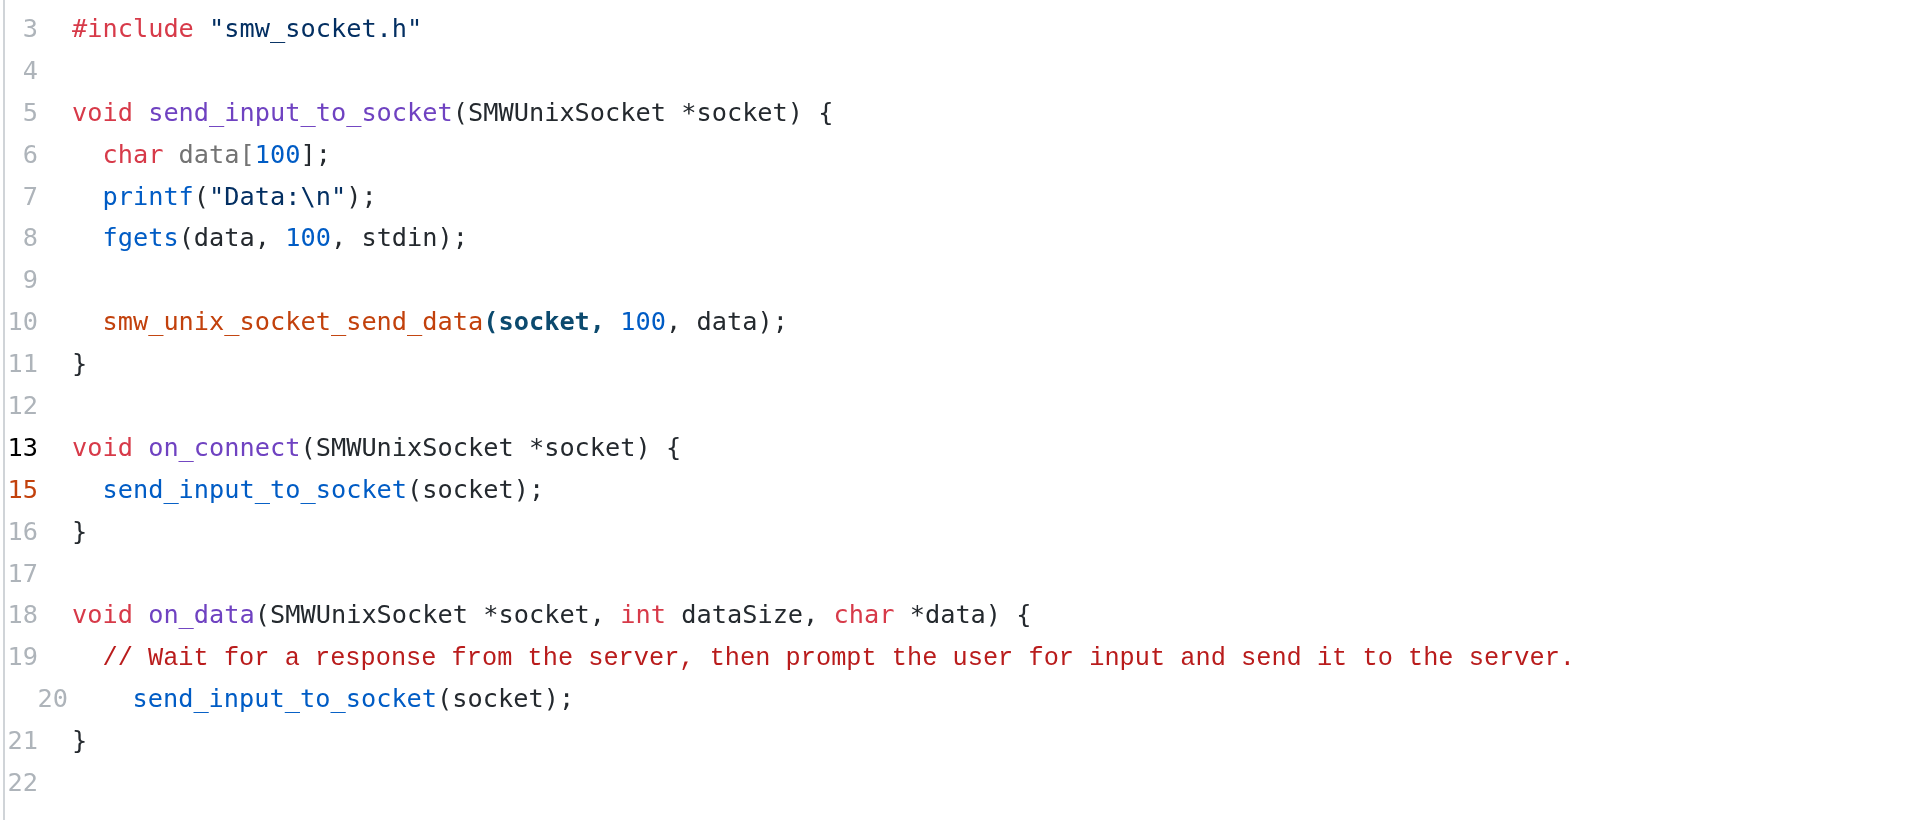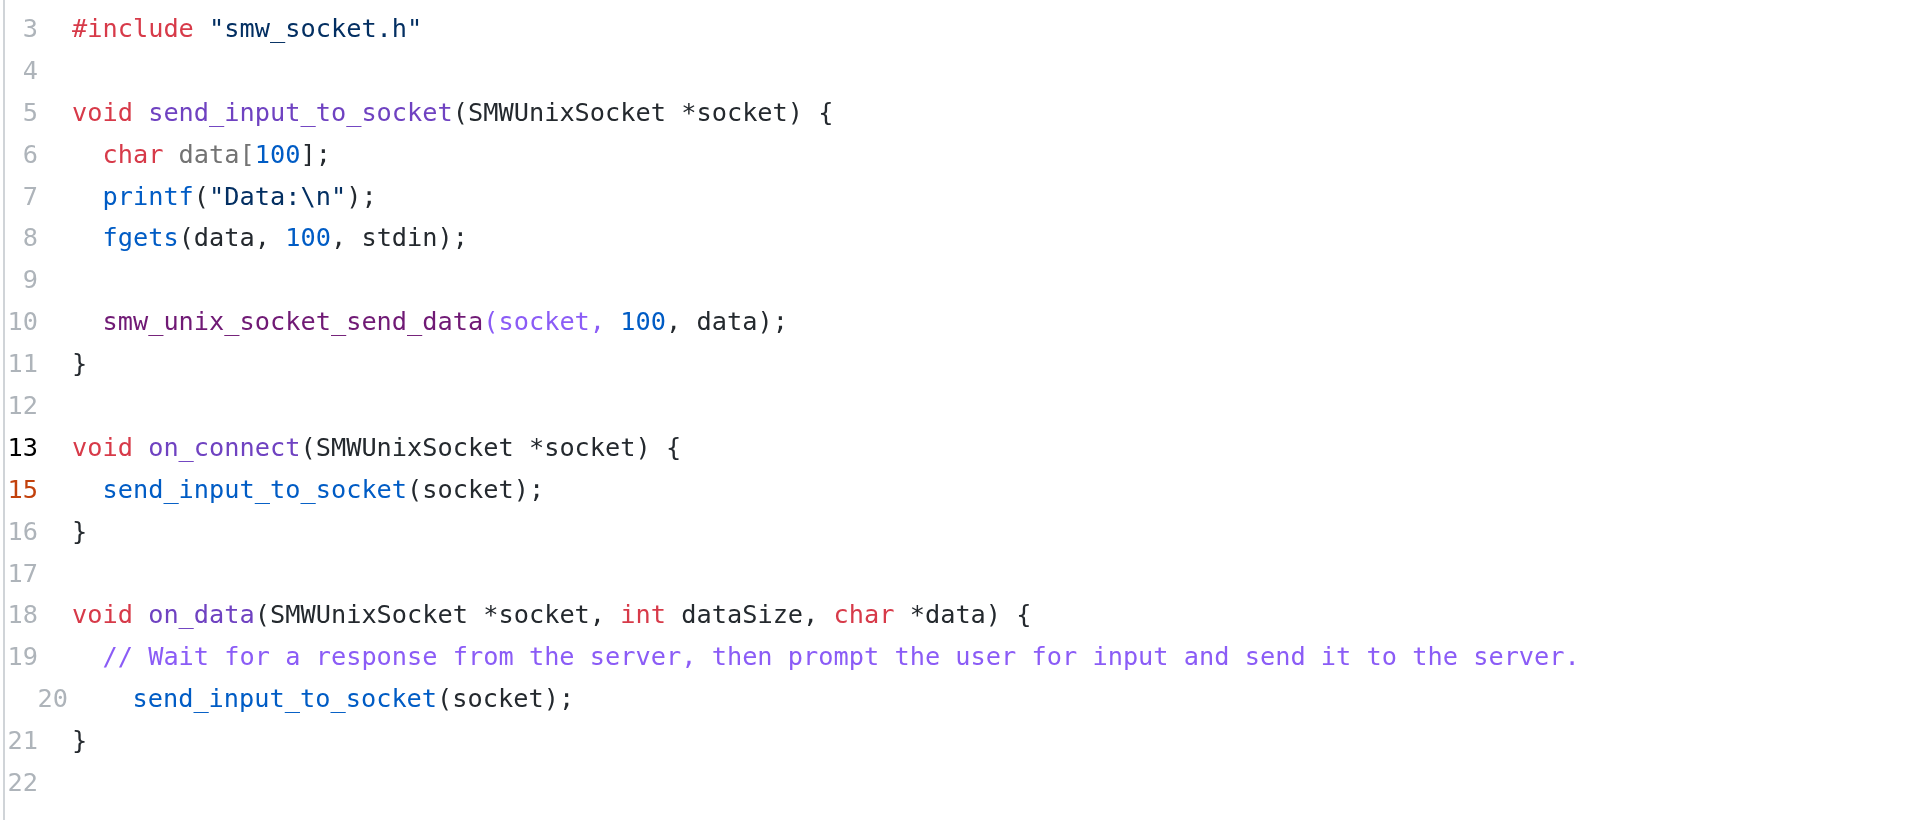--- a/index.html
+++ b/index.html
@@ -58,26 +58,26 @@
 <div class="viewer" style="background: rgb(255, 255, 255);">
   <div class="left-rule" style="background: rgb(208, 212, 216);"></div>
   <div class="lines">
       <div class="line"><div class="ln" style="color: rgb(174, 180, 186);">3</div><div class="code"><span style="color: rgb(215, 58, 73);">#include</span><span style="color: rgb(36, 41, 46);"> </span><span style="color: rgb(3, 47, 98);">"smw_socket.h"</span></div></div>
       <div class="line"><div class="ln" style="color: rgb(174, 180, 186);">4</div><div class="code"></div></div>
       <div class="line"><div class="ln" style="color: rgb(174, 180, 186);">5</div><div class="code"><span style="color: rgb(215, 58, 73);">void</span><span style="color: rgb(36, 41, 46);"> </span><span style="color: rgb(111, 66, 193);">send_input_to_socket</span><span style="color: rgb(36, 41, 46);">(SMWUnixSocket *socket) {</span></div></div>
       <div class="line"><div class="ln" style="color: rgb(174, 180, 186);">6</div><div class="code"><span style="color: rgb(36, 41, 46);">  </span><span style="color: rgb(215, 58, 73);">char</span><span style="color: #737373;"> data[</span><span style="color: rgb(0, 92, 197);">100</span><span style="color: rgb(36, 41, 46);">];</span></div></div>
       <div class="line"><div class="ln" style="color: rgb(174, 180, 186);">7</div><div class="code"><span style="color: rgb(36, 41, 46);">  </span><span style="color: rgb(0, 92, 197);">printf</span><span style="color: rgb(36, 41, 46);">(</span><span style="color: rgb(3, 47, 98);">"Data:\n"</span><span style="color: rgb(36, 41, 46);">);</span></div></div>
       <div class="line"><div class="ln" style="color: rgb(174, 180, 186);">8</div><div class="code"><span style="color: rgb(36, 41, 46);">  </span><span style="color: rgb(0, 92, 197);">fgets</span><span style="color: rgb(36, 41, 46);">(data, </span><span style="color: rgb(0, 92, 197);">100</span><span style="color: rgb(36, 41, 46);">, stdin);</span></div></div>
       <div class="line"><div class="ln" style="color: rgb(174, 180, 186);">9</div><div class="code"></div></div>
-      <div class="line"><div class="ln" style="color: rgb(174, 180, 186);">10</div><div class="code"><span style="color: rgb(36, 41, 46);">  </span><span style="color: #701a75;">smw_unix_socket_send_data</span><span style="color: #8b5cf6;">(socket, </span><span style="color: rgb(0, 92, 197);">100</span><span style="color: rgb(36, 41, 46);">, data);</span></div></div>
+      <div class="line"><div class="ln" style="color: rgb(174, 180, 186);">10</div><div class="code"><span style="color: rgb(36, 41, 46);">  </span><span style="color: #c2410c;">smw_unix_socket_send_data</span><span style="color: #0c4a6e; font-weight: bold;">(socket, </span><span style="color: rgb(0, 92, 197);">100</span><span style="color: rgb(36, 41, 46);">, data);</span></div></div>
       <div class="line"><div class="ln" style="color: rgb(174, 180, 186);">11</div><div class="code"><span style="color: rgb(36, 41, 46);">}</span></div></div>
       <div class="line"><div class="ln" style="color: rgb(174, 180, 186);">12</div><div class="code"></div></div>
       <div class="line"><div class="ln" style="color: #000000;">13</div><div class="code"><span style="color: rgb(215, 58, 73);">void</span><span style="color: rgb(36, 41, 46);"> </span><span style="color: rgb(111, 66, 193);">on_connect</span><span style="color: rgb(36, 41, 46);">(SMWUnixSocket *socket) {</span></div></div>
       <div class="line"><div class="ln" style="color: #c2410c;">15</div><div class="code"><span style="color: rgb(36, 41, 46);">  </span><span style="color: rgb(0, 92, 197);">send_input_to_socket</span><span style="color: rgb(36, 41, 46);">(socket);</span></div></div>
       <div class="line"><div class="ln" style="color: rgb(174, 180, 186);">16</div><div class="code"><span style="color: rgb(36, 41, 46);">}</span></div></div>
       <div class="line"><div class="ln" style="color: rgb(174, 180, 186);">17</div><div class="code"></div></div>
       <div class="line"><div class="ln" style="color: rgb(174, 180, 186);">18</div><div class="code"><span style="color: rgb(215, 58, 73);">void</span><span style="color: rgb(36, 41, 46);"> </span><span style="color: rgb(111, 66, 193);">on_data</span><span style="color: rgb(36, 41, 46);">(SMWUnixSocket *socket, </span><span style="color: rgb(215, 58, 73);">int</span><span style="color: rgb(36, 41, 46);"> dataSize, </span><span style="color: rgb(215, 58, 73);">char</span><span style="color: rgb(36, 41, 46);"> *data) {</span></div></div>
-      <div class="line"><div class="ln" style="color: rgb(174, 180, 186);">19</div><div class="code"><span style="color: rgb(36, 41, 46);">  </span><span style="color: #8b5cf6;">// Wait for a response from the server, then prompt the user for input and send it to the server.</span></div></div>
+      <div class="line"><div class="ln" style="color: rgb(174, 180, 186);">19</div><div class="code"><span style="color: rgb(36, 41, 46);">  </span><span style="color: #b91c1c; font-family: Liberation Mono, monospace;">// Wait for a response from the server, then prompt the user for input and send it to the server.</span></div></div>
       <div class="line"><div class="ln" style="color: rgb(174, 180, 186); padding-left: 30px;">20</div><div class="code"><span style="color: rgb(36, 41, 46);">  </span><span style="color: rgb(0, 92, 197);">send_input_to_socket</span><span style="color: rgb(36, 41, 46);">(socket);</span></div></div>
       <div class="line"><div class="ln" style="color: rgb(174, 180, 186);">21</div><div class="code"><span style="color: rgb(36, 41, 46);">}</span></div></div>
       <div class="line"><div class="ln" style="color: rgb(174, 180, 186);">22</div><div class="code"></div></div>
     </div>
 </div>
 
 </body></html>

